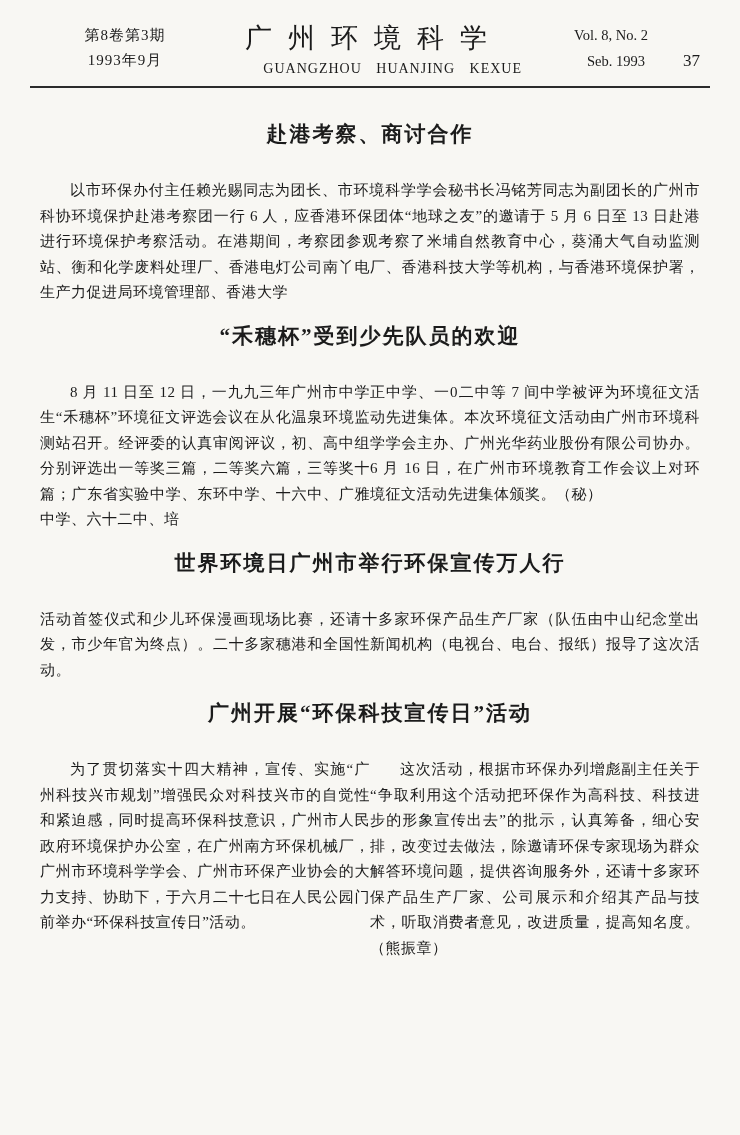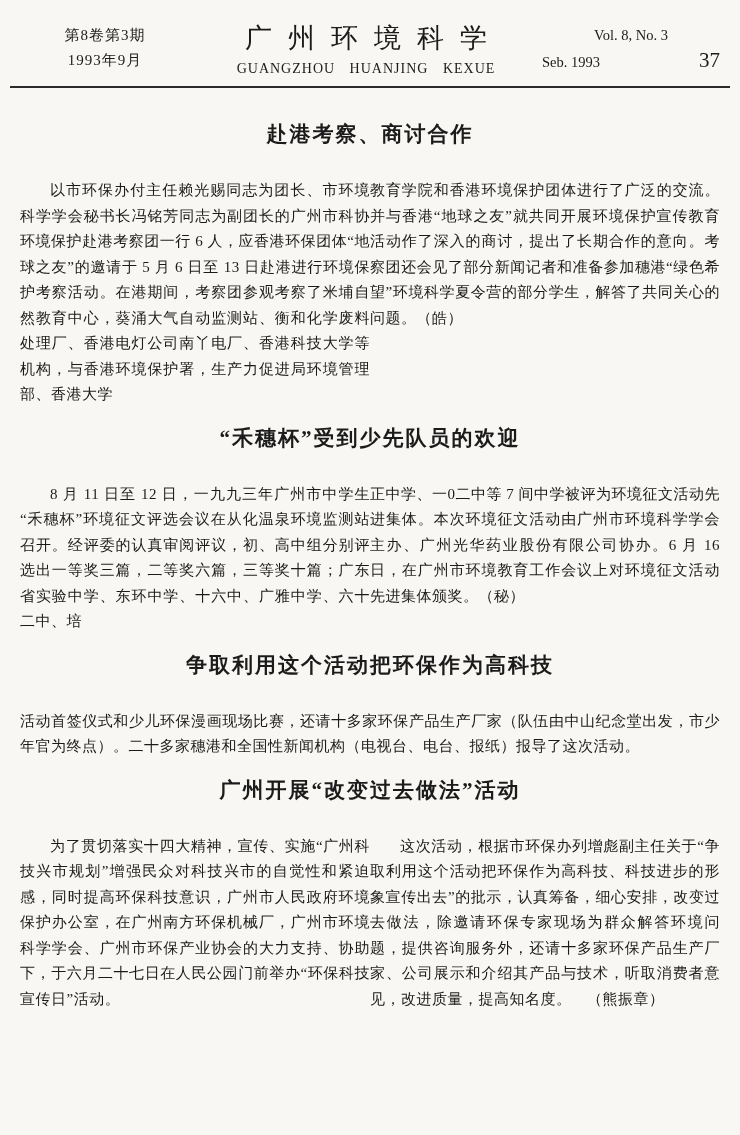--- a/index.html
+++ b/index.html
@@ -10,21 +10,21 @@
   .page {
     position: relative;
     width: 740px;
     height: 1135px;
     margin: 0 auto;
     background: #f8f7f3;
     color: #1b1b1b;
     font-family: "Liberation Serif", "DejaVu Serif", serif;
     overflow: hidden;
     box-sizing: border-box;
-    padding: 0 20px;
+    padding: 0 40px;
   }
   
   .masthead {
     display: flex;
     align-items: flex-start;
     padding-top: 20px;
   }
   .mh-left {
     width: 170px;
     text-align: center;
@@ -43,37 +43,38 @@
     letter-spacing: 16px;
     text-indent: 16px;
     white-space: nowrap;
   }
   .journal-py {
     margin-top: 5px;
     font-size: 14px;
     letter-spacing: 1px;
     word-spacing: 10px;
     white-space: nowrap;
+    text-align: right;
   }
   .mh-right {
     width: 178px;
     font-size: 14.5px;
     line-height: 25px;
     padding-top: 3px;
     text-align: center;
   }
   .mh-right-row {
     display: flex;
-    justify-content: space-between;
+    justify-content: flex-end;
     align-items: baseline;
     gap: 4px;
   }
   .pageno {
-    font-size: 21px;
-    margin-left: 22px;
+    font-size: 17px;
+    margin-left: 34px;
   }
   .rule {
     border: 0;
     border-top: 2px solid #2b2b2b;
     margin: 9px -10px 0 -10px;
   }
   
   .atitle {
     text-align: center;
     font-size: 21px;
@@ -110,65 +111,62 @@
   <header class="masthead">
     <div class="mh-left">
       <div>第8卷第3期</div>
       <div>1993年9月</div>
     </div>
     <div class="mh-center">
       <div class="journal-cn">广州环境科学</div>
       <div class="journal-py">GUANGZHOU HUANJING KEXUE</div>
     </div>
     <div class="mh-right">
-      <div>Vol. 8, No. 3</div>
+      <div>Vol. 8, No. 2</div>
       <div class="mh-right-row">
         <span>Seb. 1993</span>
         <span class="pageno">37</span>
       </div>
     </div>
   </header>
 
   <hr class="rule">
 
   <section class="article first">
     <h2 class="atitle">赴港考察、商讨合作</h2>
     <div class="cols">
       <div class="col">
         <p class="indent">以市环保办付主任赖光赐同志为团长、市环境科学学会秘书长冯铭芳同志为副团长的广州市科协环境保护赴港考察团一行 6 人，应香港环保团体“地球之友”的邀请于 5 月 6 日至 13 日赴港进行环境保护考察活动。在港期间，考察团参观考察了米埔自然教育中心，葵涌大气自动监测站、衡和化学废料处理厂、香港电灯公司南丫电厂、香港科技大学等机构，与香港环境保护署，生产力促进局环境管理部、香港大学</p>
-      </div>
-      <div class="col">
-        <p>教育学院和香港环境保护团体进行了广泛的交流。并与香港“地球之友”就共同开展环境保护宣传教育活动作了深入的商讨，提出了长期合作的意向。考察团还会见了部分新闻记者和准备参加穗港“绿色希望”环境科学夏令营的部分学生，解答了共同关心的问题。（皓）</p>
       </div>
     </div>
   </section>
 
   <section class="article">
     <h2 class="atitle">“禾穗杯”受到少先队员的欢迎</h2>
     <div class="cols">
       <div class="col">
         <p class="indent">8 月 11 日至 12 日，一九九三年广州市中学生“禾穗杯”环境征文评选会议在从化温泉环境监测站召开。经评委的认真审阅评议，初、高中组分别评选出一等奖三篇，二等奖六篇，三等奖十篇；广东省实验中学、东环中学、十六中、广雅中学、六十二中、培</p>
       </div>
       <div class="col">
         <p>正中学、一0二中等 7 间中学被评为环境征文活动先进集体。本次环境征文活动由广州市环境科学学会主办、广州光华药业股份有限公司协办。6 月 16 日，在广州市环境教育工作会议上对环境征文活动先进集体颁奖。（秘）</p>
       </div>
     </div>
   </section>
 
   <section class="article">
-    <h2 class="atitle">争取利用这个活动把环保作为高科技</h2>
+    <h2 class="atitle">世界环境日广州市举行环保宣传万人行</h2>
     <div class="cols">
       <div class="col">
         <p>活动首签仪式和少儿环保漫画现场比赛，还请十多家环保产品生产厂家（队伍由中山纪念堂出发，市少年官为终点）。二十多家穗港和全国性新闻机构（电视台、电台、报纸）报导了这次活动。</p>
       </div>
     </div>
   </section>
 
   <section class="article">
-    <h2 class="atitle">广州开展“改变过去做法”活动</h2>
+    <h2 class="atitle">广州开展“环保科技宣传日”活动</h2>
     <div class="cols">
       <div class="col">
         <p class="indent">为了贯切落实十四大精神，宣传、实施“广州科技兴市规划”增强民众对科技兴市的自觉性和紧迫感，同时提高环保科技意识，广州市人民政府环境保护办公室，在广州南方环保机械厂，广州市环境科学学会、广州市环保产业协会的大力支持、协助下，于六月二十七日在人民公园门前举办“环保科技宣传日”活动。</p>
       </div>
       <div class="col">
         <p class="indent">这次活动，根据市环保办列增彪副主任关于“争取利用这个活动把环保作为高科技、科技进步的形象宣传出去”的批示，认真筹备，细心安排，改变过去做法，除邀请环保专家现场为群众解答环境问题，提供咨询服务外，还请十多家环保产品生产厂家、公司展示和介绍其产品与技术，听取消费者意见，改进质量，提高知名度。　（熊振章）</p>
       </div>
     </div>
   </section>
 

